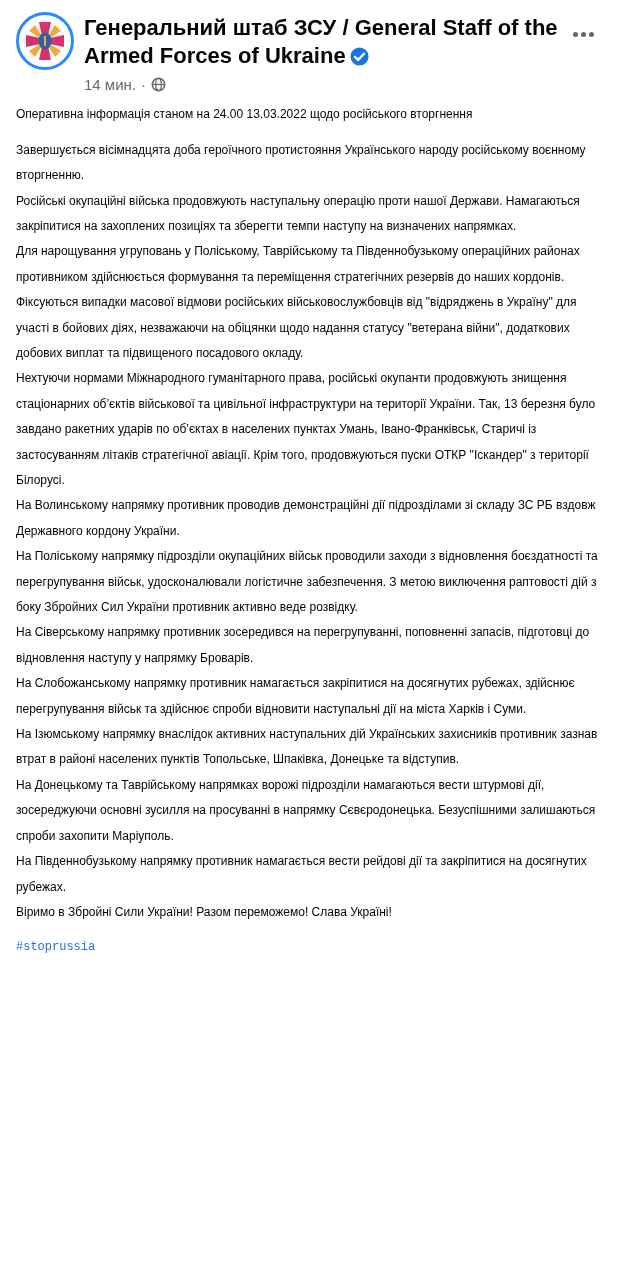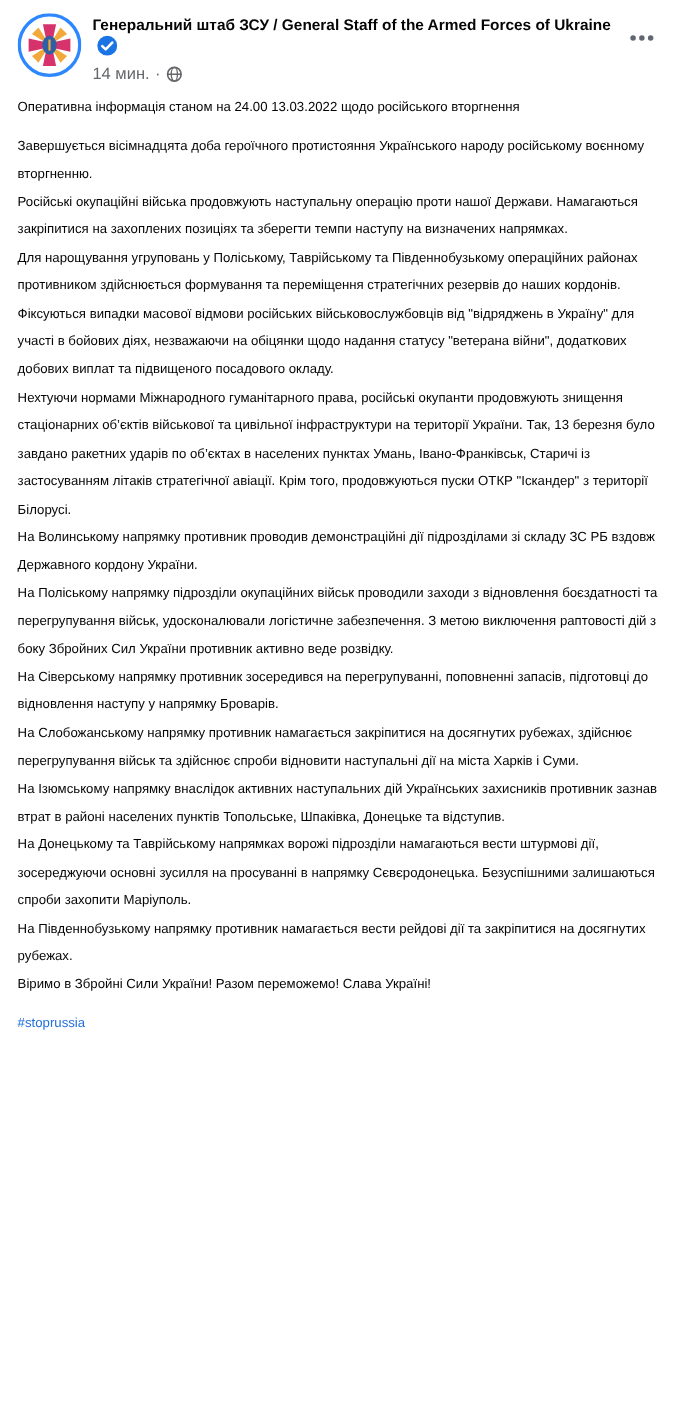--- a/index.html
+++ b/index.html
@@ -6,34 +6,34 @@
   body {
     width: 618px; height: 1280px; overflow: hidden;
     background: #ffffff;
     font-family: "Liberation Sans", "DejaVu Sans", sans-serif;
     color: #050505;
   }
   .post { padding: 12px 16px 0 16px; position: relative; }
   .post-header { display: flex; align-items: flex-start; gap: 10px; margin-bottom: 9px; }
   .avatar-btn { width: 58px; height: 58px; flex: 0 0 auto; border: none; background: none; padding: 0; cursor: pointer; }
   .header-info { flex: 1 1 auto; min-width: 0; padding-top: 2px; }
-  .page-name-row { font-size: 14px; font-weight: 700; line-height: 1.28; color: #050505; max-width: 478px; }
+  .page-name-row { font-size: 22px; font-weight: 700; line-height: 1.28; color: #050505; max-width: 478px; }
   .page-name-row a { color: inherit; text-decoration: none; }
   .verified { display: inline-block; vertical-align: -3px; margin-left: 4px; }
   .meta-row { display: flex; gap: 5px; margin-top: 3px; font-size: 15px; color: #65676B; }
   .meta-row a { color: inherit; text-decoration: none; }
   .menu-btn {
     position: absolute; top: 26px; right: 18px;
     border: none; background: none; padding: 6px; cursor: pointer;
     display: flex; gap: 3px;
   }
   .menu-btn i { width: 5px; height: 5px; border-radius: 50%; background: #606770; display: block; }
   .post-body { font-size: 12px; line-height: 25.4px; color: #050505; }
   .para { white-space: pre-line; margin: 0 0 10px 0; }
-  .para:last-child { margin-bottom: 16px; }
+  .para:last-child { margin-bottom: 16px; font-family: Liberation Mono, monospace; }
   .hashtag { color: #216FDB; text-decoration: none; }
 </style>
 </head>
 <body>
 
 <div class="post">
 
   <div class="post-header">
 
     <button class="avatar-btn" title="">

